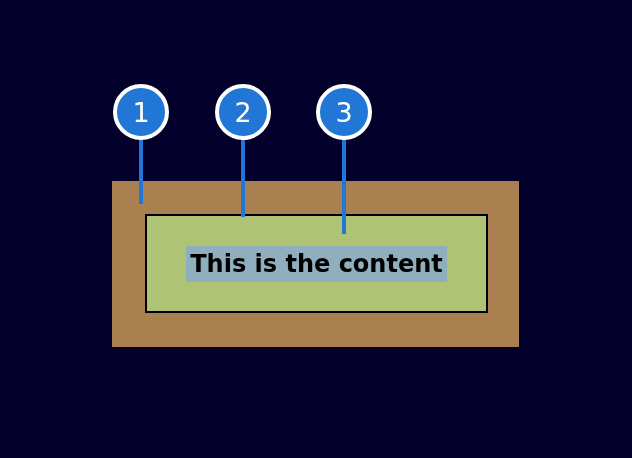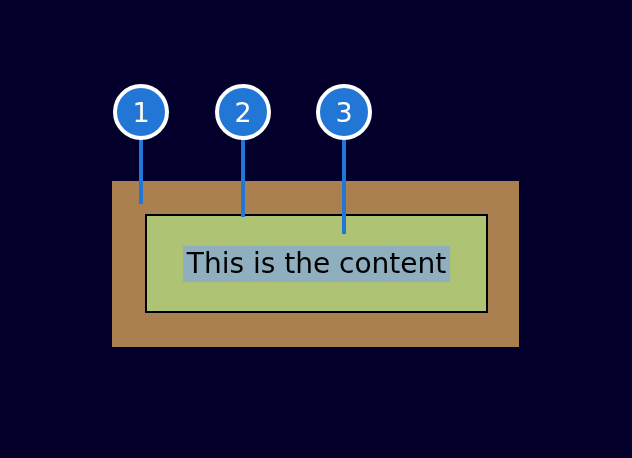--- a/index.html
+++ b/index.html
@@ -45,22 +45,22 @@
     box-sizing: border-box;
     display: flex;
     align-items: center;
     justify-content: center;
   }
 
   
   .content-text {
     background: #8fafbf;
     color: #000000;
-    font-size: 28px;
-    font-weight: normal;
+    font-size: 24px;
+    font-weight: bold;
     line-height: 36px;
     padding: 0 4px;
     white-space: nowrap;
     letter-spacing: 0px;
   }
 
   
   .leader {
     position: absolute;
     width: 4px;

